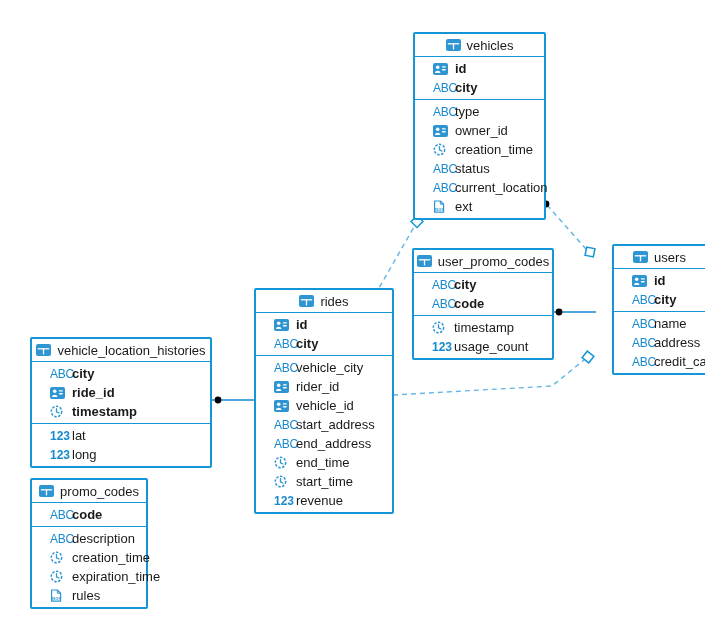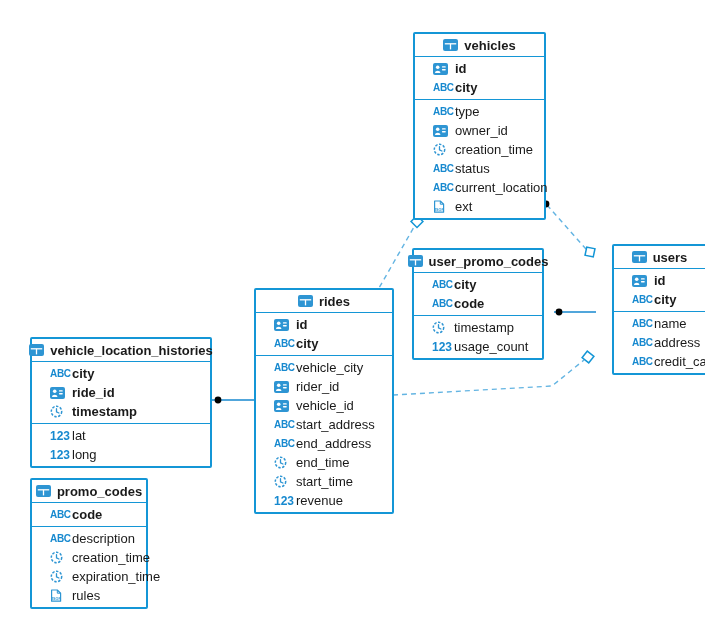--- a/index.html
+++ b/index.html
@@ -11,32 +11,32 @@
   .rel-solid{stroke:#1789cf;stroke-width:1.4;fill:none;}
   .rel-dashed{stroke:#63b4e2;stroke-width:1.4;fill:none;stroke-dasharray:5 4;}
   .dot{fill:#000000;}
   .diamond{fill:#ffffff;stroke:#1496d6;stroke-width:1.5;}
   .table{
     position:absolute;background:#ffffff;border:2px solid #1496d6;border-radius:2px;
     box-sizing:border-box;
   }
   .thead{
     height:22px;display:flex;align-items:center;justify-content:center;gap:6px;
-    border-bottom:1.5px solid #1496d6;font-size:13px;font-weight:700;white-space:nowrap;
+    border-bottom:1.5px solid #1496d6;font-size:13px;font-weight:400;white-space:nowrap;
   }
   .sec{padding:2px 13px;}
   .sec + .sec{border-top:1.5px solid #1496d6;}
   .sec.pk .fname{font-weight:700;}
   .row{
     height:19px;display:flex;align-items:center;gap:5px;padding:0 6px 0 5px;
     font-size:13px;white-space:nowrap;
   }
   .fname{line-height:19px;}
   .ic{flex:0 0 17px;width:17px;display:flex;align-items:center;justify-content:flex-start;}
-  .ic-abc{color:#1789cf;font-size:10px;font-weight:700;letter-spacing:-0.3px;line-height:1;}
+  .ic-abc{color:#1789cf;font-size:12px;font-weight:400;letter-spacing:-0.3px;line-height:1;}
   .ic-123{color:#1789cf;font-size:12px;font-weight:700;line-height:1;}
   .thead .ic{flex:0 0 15px;width:15px;}
 </style>
 </head>
 <body>
 
 <svg width="0" height="0" style="position:absolute" aria-hidden="true">
   <defs>
     <symbol id="i-table" viewBox="0 0 15 12">
       <rect x="0" y="0" width="15" height="12" rx="2" fill="#2e95d3"></rect>
@@ -146,21 +146,21 @@
         <span class="ic">
             <svg width="12" height="13">
               <use href="#i-json"></use>
             </svg>
           </span>
         <span class="fname">ext</span>
       </div>
     </div>
   </div>
 
-  <div class="table" style="left:412px;top:248px;width:132px">
+  <div class="table" style="left:412px;top:248px;width:142px">
     <div class="thead">
       <span class="ic">
           <svg width="15" height="12">
             <use href="#i-table"></use>
           </svg>
         </span>
       <span class="tname">user_promo_codes</span>
     </div>
     <div class="sec pk">
       <div class="row">

